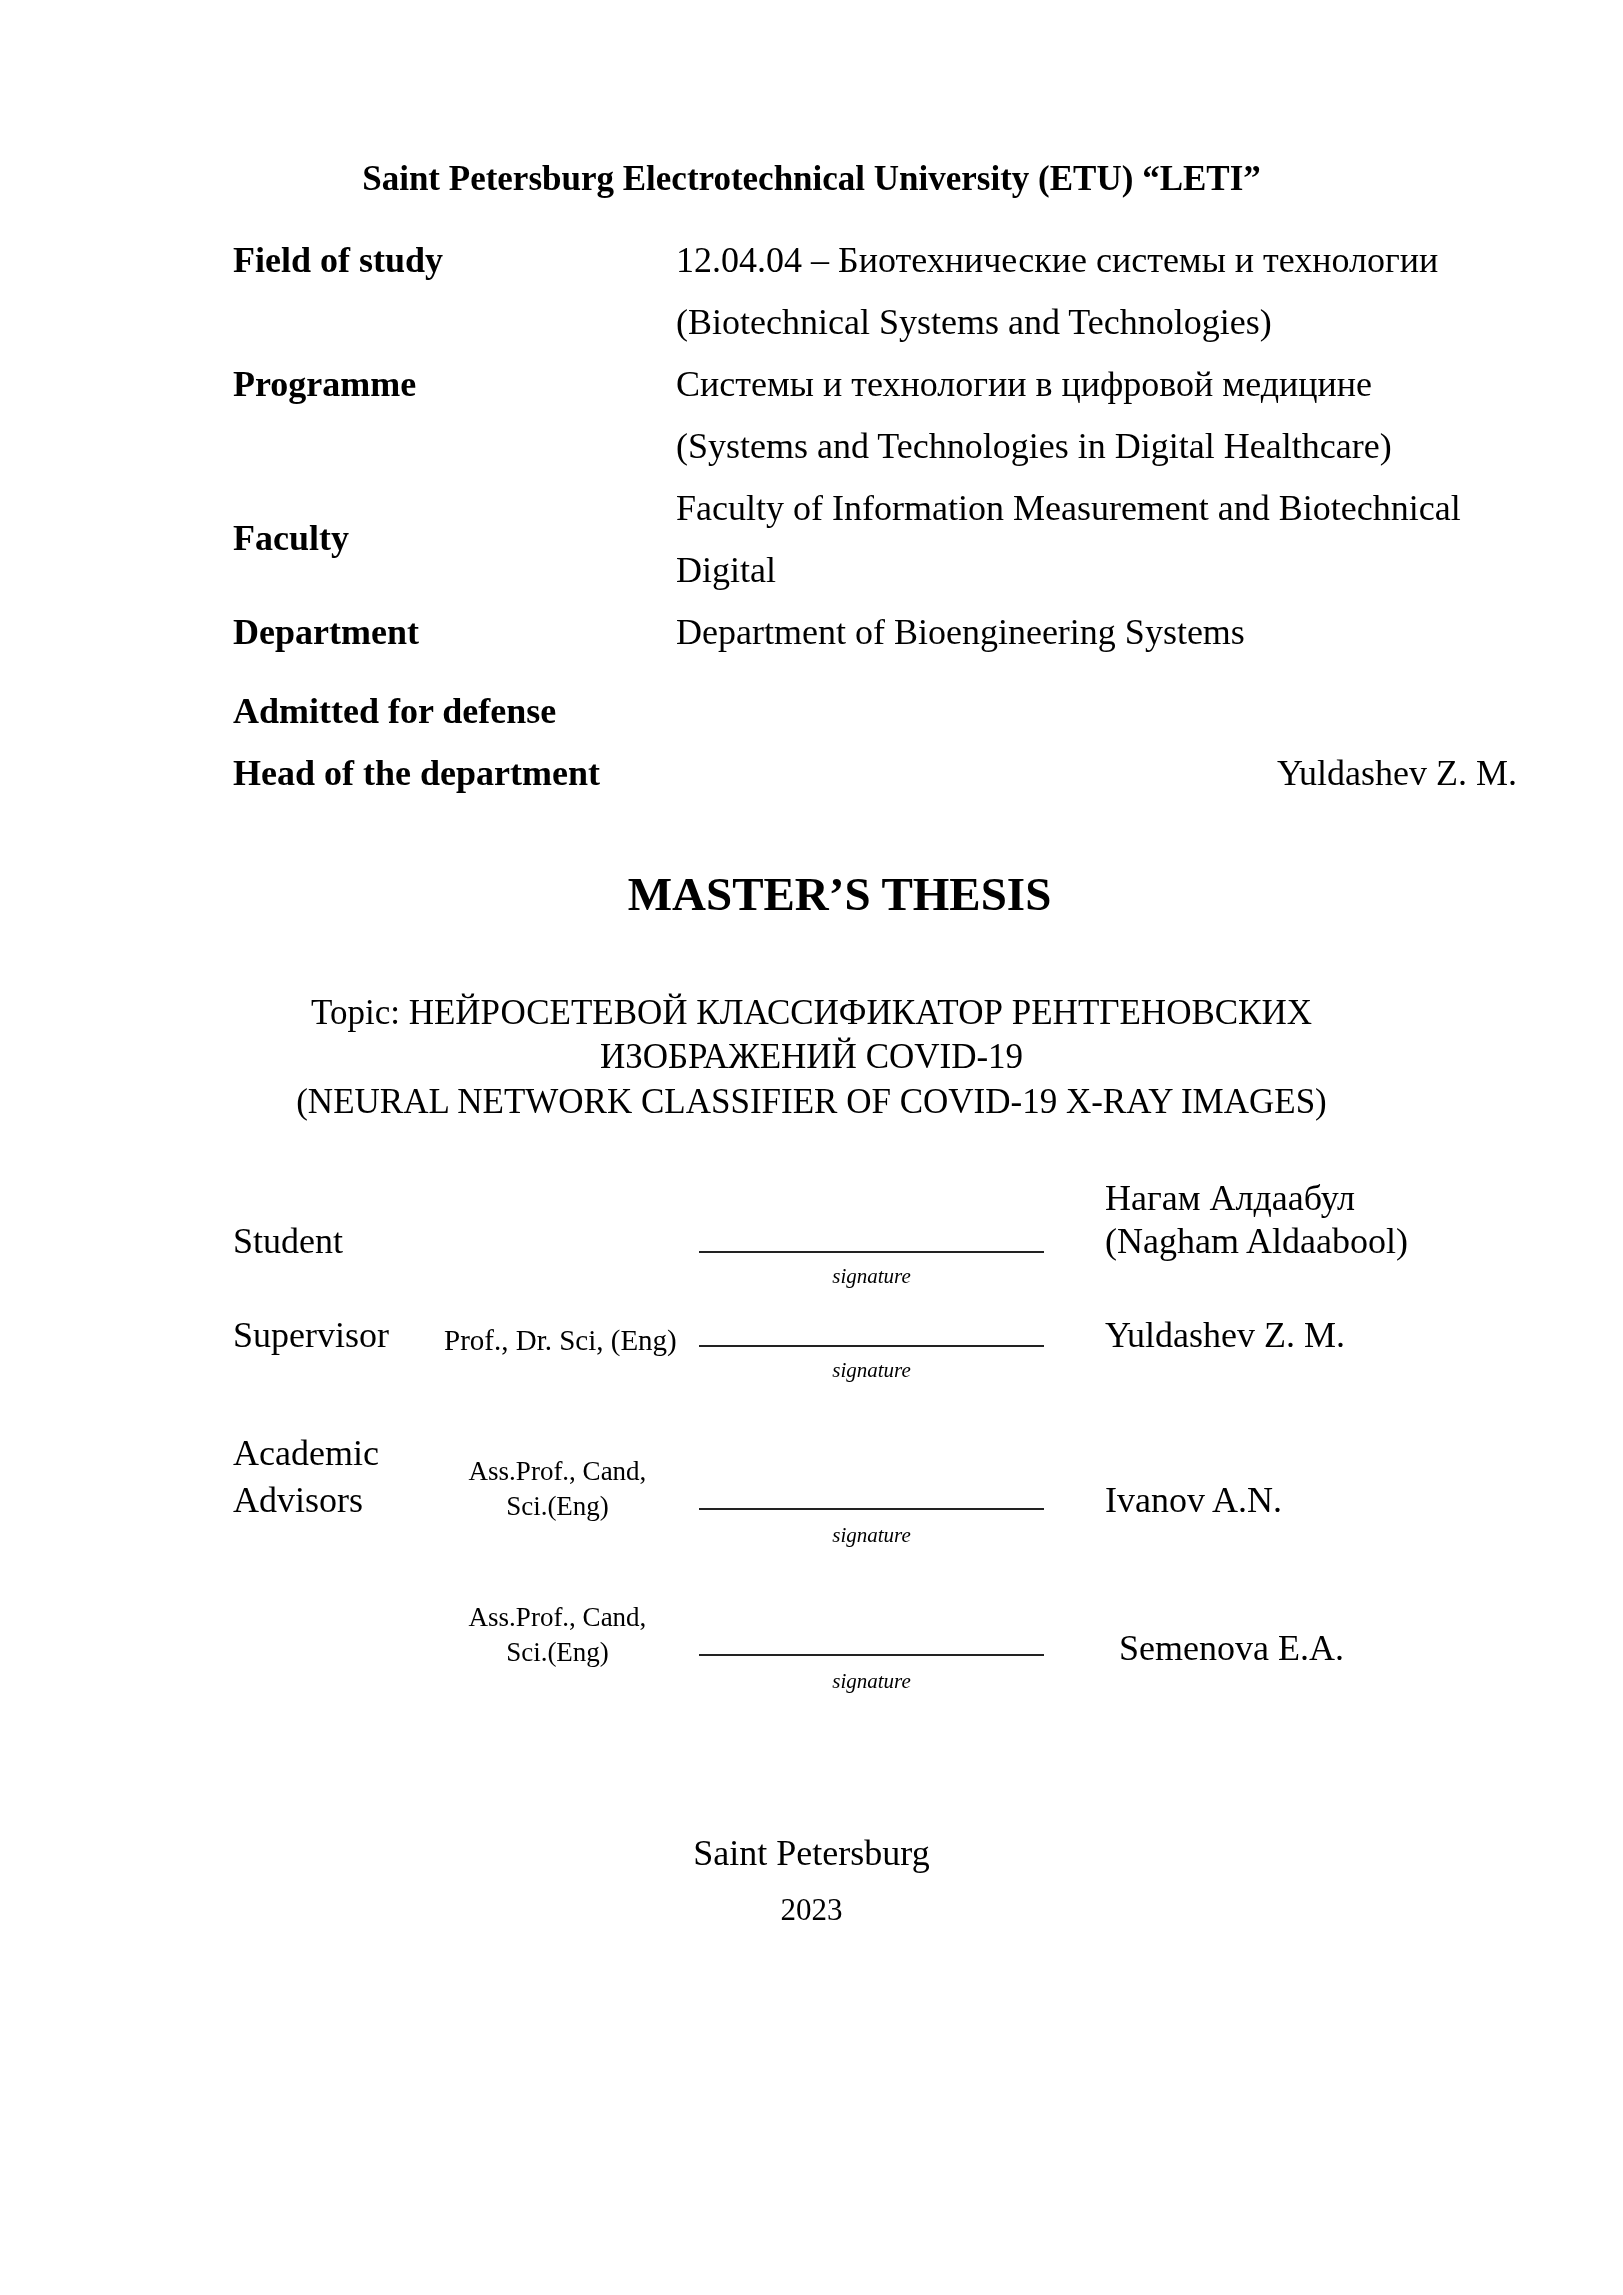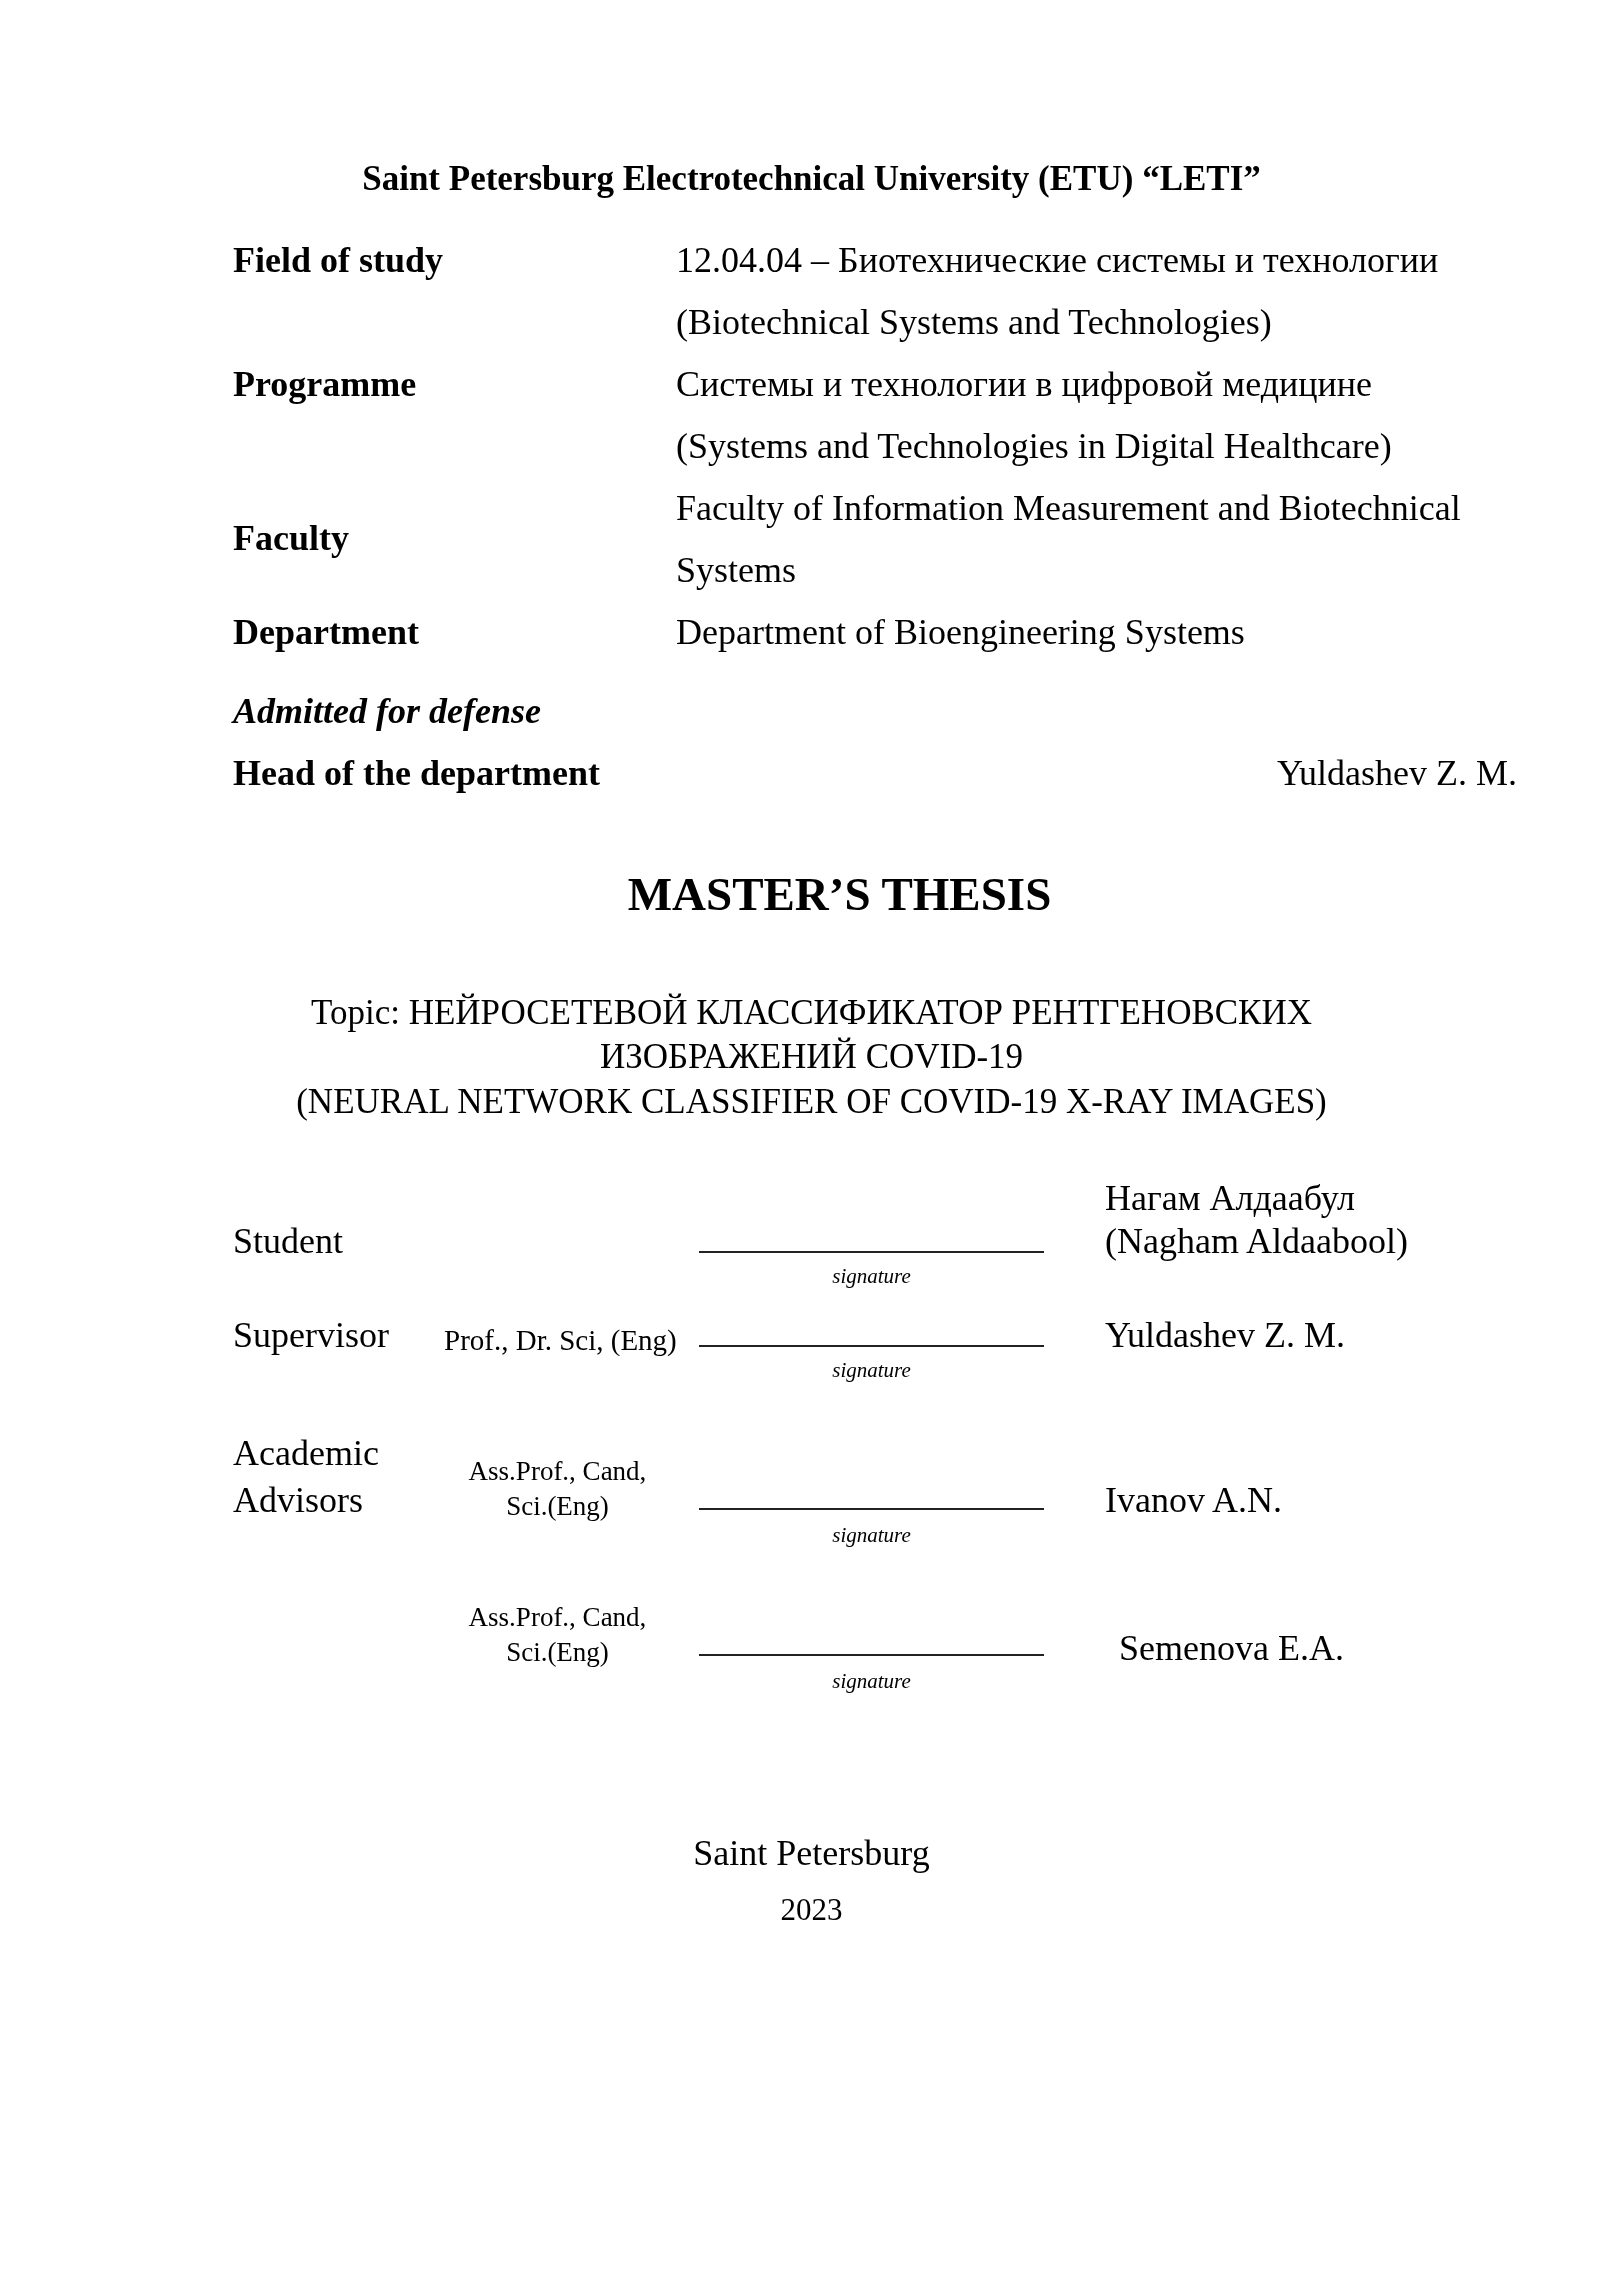--- a/index.html
+++ b/index.html
@@ -1,20 +1,20 @@
 <!DOCTYPE html>
 <html style="font-size:12.6px"><head>
 <meta charset="utf-8">
 <style>
   html, body { margin:0; padding:0; background:#ffffff; }
   body { width:1623px; height:2295px; position:relative; overflow:hidden;
          font-family:"Liberation Serif", "DejaVu Serif", serif; color:#000; }
   .abs { position:absolute; white-space:nowrap; line-height:1; }
   .b { font-weight:bold; }
-  .i { font-style:italic; }
+  .i { }
   .f46 { font-size:36px; }
   .f44 { font-size:35px; }
   .f36 { font-size:29px; }
   .center { left:0; width:1623px; text-align:center; }
   .sigline { position:absolute; height:2.4px; background:#222; left:699px; width:345px; }
   .siglabel { position:absolute; left:699px; width:345px; text-align:center; font-size:21px; font-style:italic; line-height:1; }
   .tcol { position:absolute; left:424px; width:267px; text-align:center; font-size:27px; line-height:1.3; white-space:nowrap; }
 </style>
 </head>
 <body>
@@ -25,21 +25,21 @@
   <div class="abs b f46" style="left:233px; top:242px;">Field of study</div>
   <div class="abs f46" style="left:676px; top:242px;">12.04.04 – Биотехнические системы и технологии</div>
   <div class="abs f46" style="left:676px; top:304px;">(Biotechnical Systems and Technologies)</div>
 
   <div class="abs b f46" style="left:233px; top:366px;">Programme</div>
   <div class="abs f46" style="left:676px; top:366px;">Системы и технологии в цифровой медицине</div>
   <div class="abs f46" style="left:676px; top:428px;">(Systems and Technologies in Digital Healthcare)</div>
 
   <div class="abs f46" style="left:676px; top:490px;">Faculty of Information Measurement and Biotechnical</div>
   <div class="abs b f46" style="left:233px; top:520px;">Faculty</div>
-  <div class="abs f46" style="left:676px; top:552px;">Systems</div>
+  <div class="abs f46" style="left:676px; top:552px;">Digital</div>
 
   <div class="abs b f46" style="left:233px; top:614px;">Department</div>
   <div class="abs f46" style="left:676px; top:614px;">Department of Bioengineering Systems</div>
 </div>
 
 <div class="abs b i f46" style="left:233px; top:693px;">Admitted for defense</div>
 <div class="abs b f46" style="left:233px; top:755px;">Head of the department</div>
 <div class="abs f46" style="right:106px; top:755px;">Yuldashev Z. M.</div>
 
 <div class="abs center b" style="top:871px; font-size:47px;margin-left:28px;">MASTER’S  THESIS</div>

